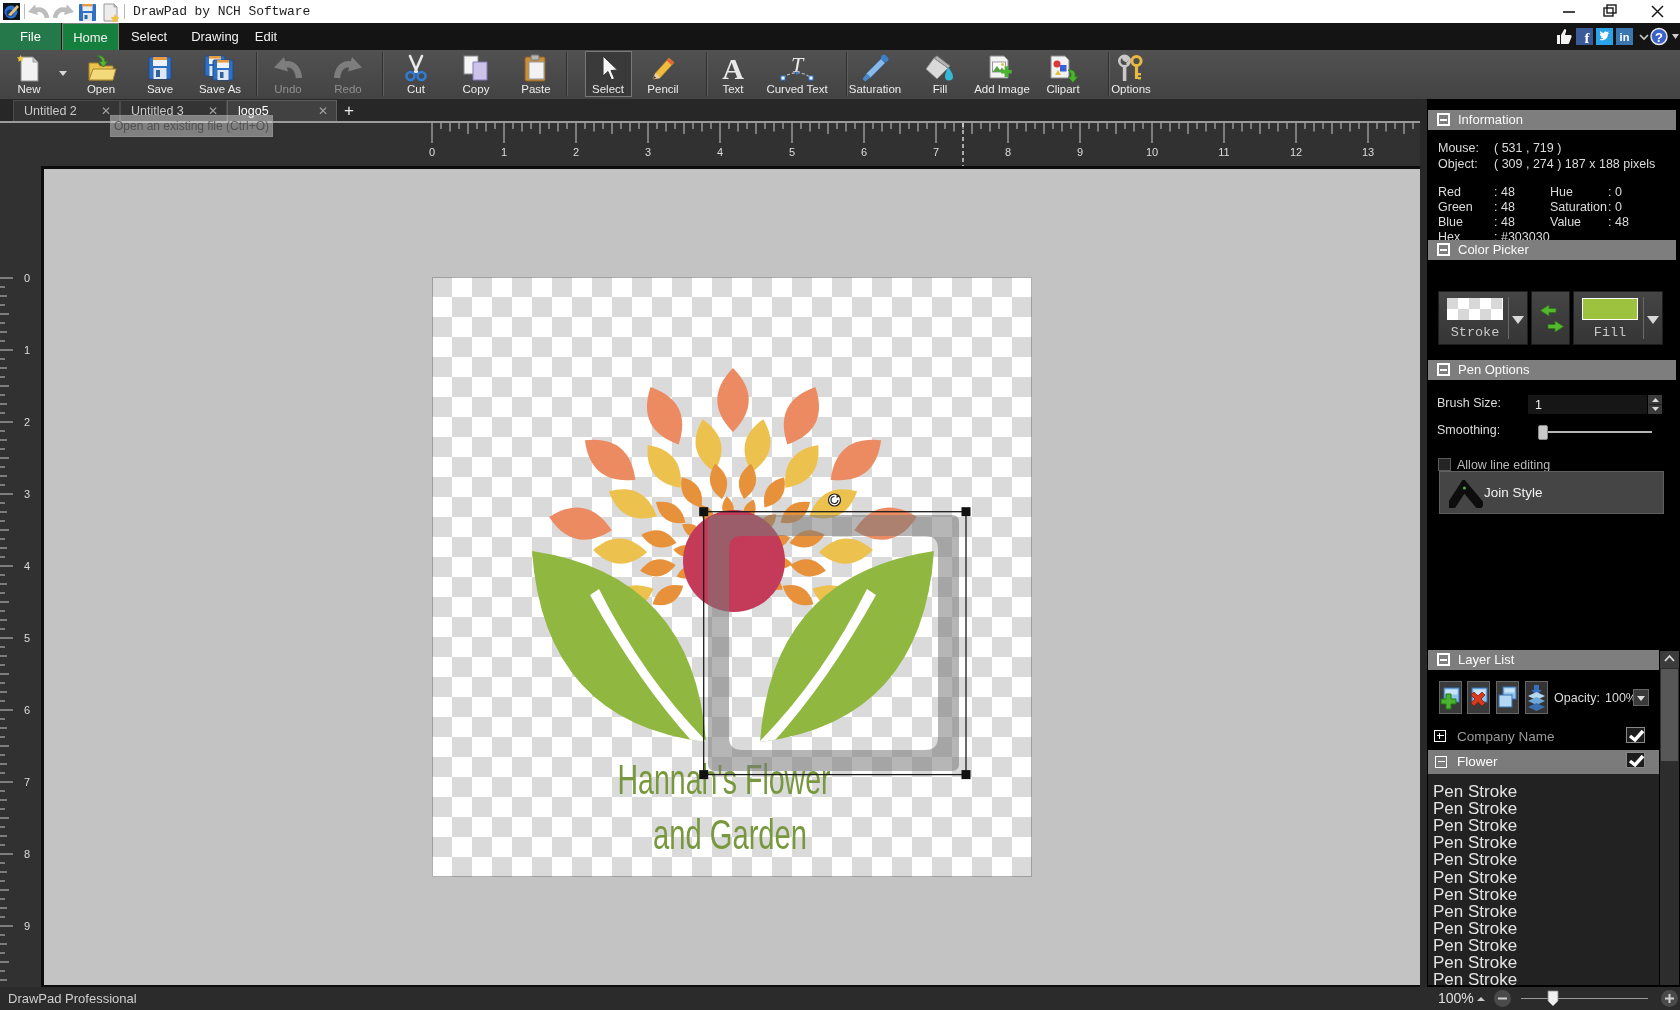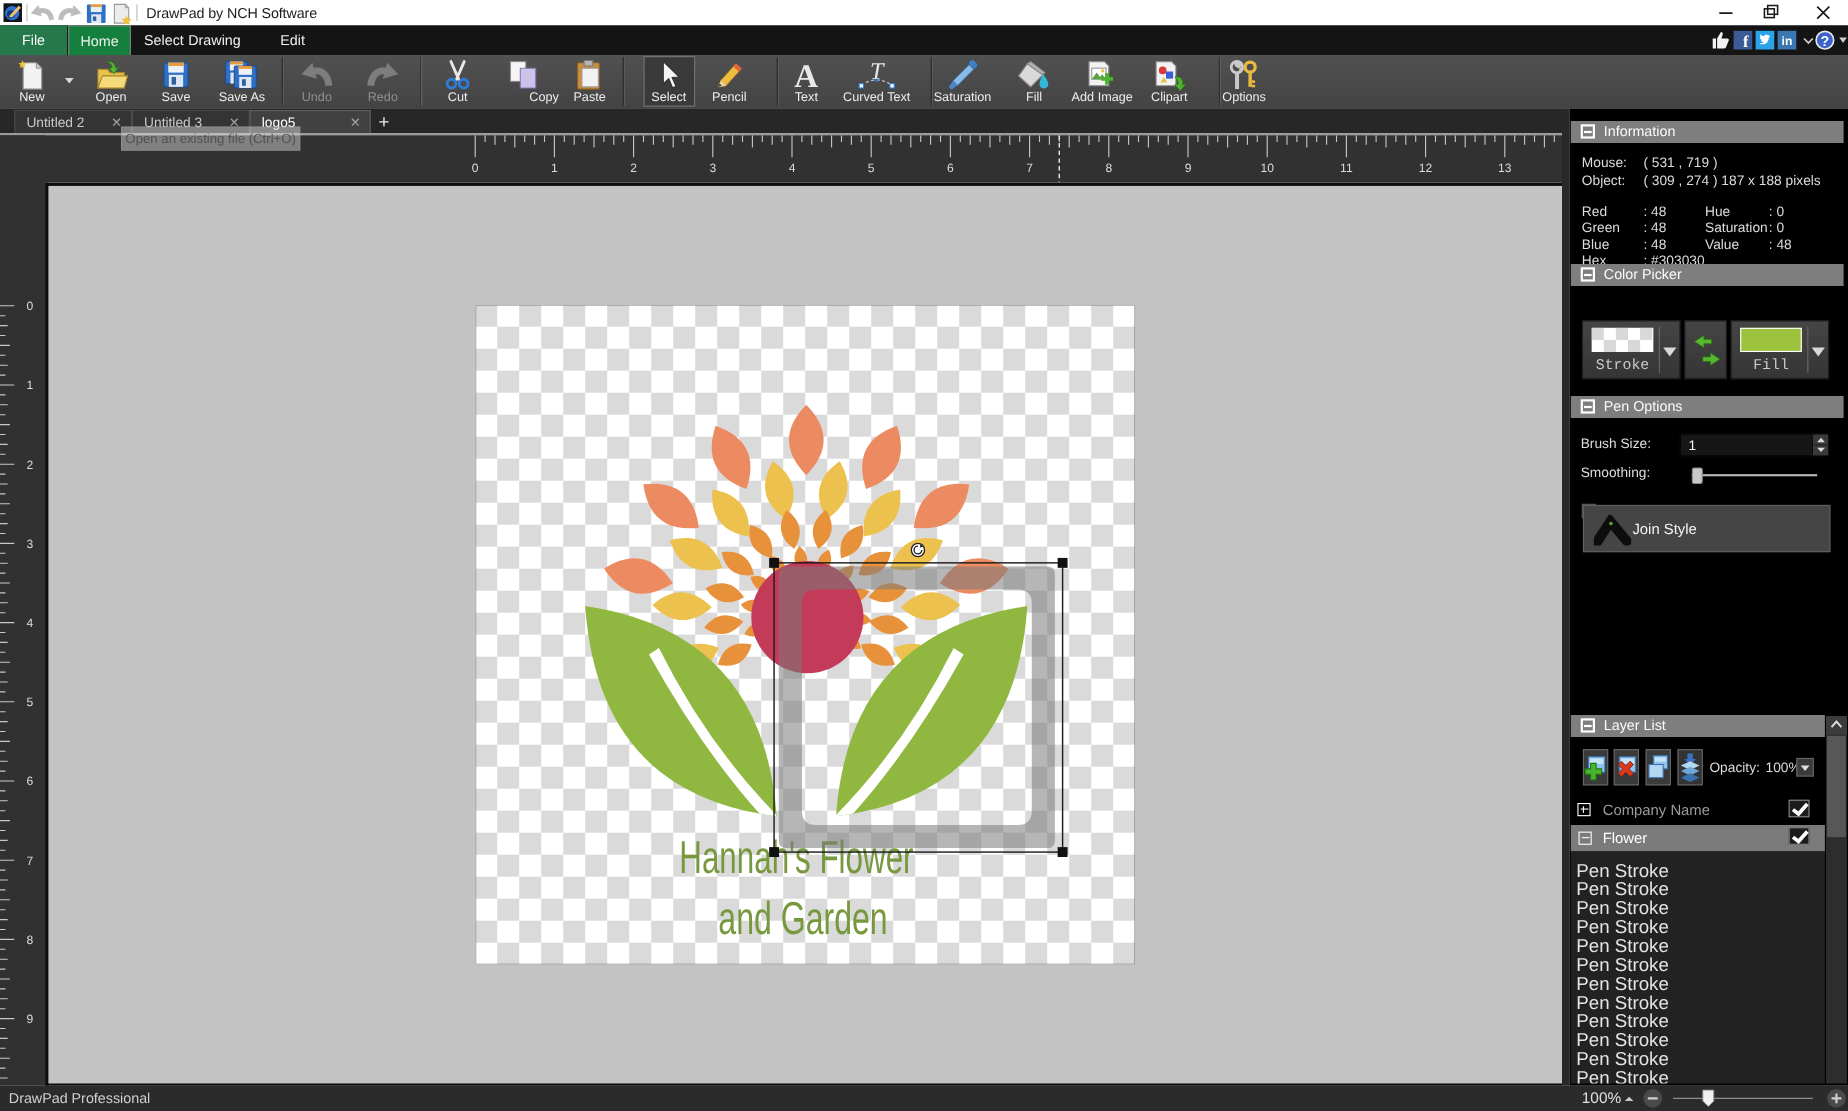--- a/index.html
+++ b/index.html
@@ -2,21 +2,21 @@
 <html><head>
 <meta charset="utf-8">
 <style>
 * { margin:0; padding:0; box-sizing:border-box; }
 html,body { width:1680px; height:1010px; overflow:hidden; background:#c3c3c3;
   font-family:"Liberation Sans", sans-serif; }
 #app { position:relative; width:1680px; height:1010px; }
 .abs { position:absolute; }
 
 #titlebar { left:0; top:0; width:1680px; height:23px; background:#ffffff; }
-#titlebar .ttl { left:133px; top:4px; font-size:13px; letter-spacing:-0.1px; color:#1c1c1c; }
+#titlebar .ttl { left:133px; top:4px; font-size:13px; letter-spacing:-0.1px; color:#1c1c1c;font-family:Liberation Mono, monospace; }
 .tsep { top:4px; width:1px; height:15px; background:#b9b9b9; }
 
 #menubar { left:0; top:23px; width:1680px; height:27px; background:#141414; }
 .mtab { position:absolute; top:0; height:27px; color:#f0f0f0; font-size:13px;
   text-align:center; line-height:27px; }
 #mfile { left:0; width:61px; background:#24784a; color:#fff; }
 #mhome { left:62px; width:57px; background:#15803d; border:1px solid #828282; border-bottom:none; }
 
 #toolbar { left:0; top:50px; width:1680px; height:49px;
   background:linear-gradient(#515151,#434343); }
@@ -109,21 +109,21 @@
       <path d="M101 2 L111 2 L114 5 L114 19 L101 19 Z" fill="#ececec" stroke="#9a9a9a" stroke-width="1"></path>
       <path d="M111 2 L111 5 L114 5 Z" fill="#c9c9c9" stroke="#9a9a9a" stroke-width="0.8"></path>
       <path d="M112 12 l1.4 3 3.2 .35 -2.3 2.2 .6 3.2 -2.9-1.5 -2.9 1.5 .6-3.2 -2.3-2.2 3.2-.35 Z" fill="#f0c040"></path>
     </svg>
   </div>
 
   <div class="abs" id="menubar">
     <div class="mtab" id="mfile">File</div>
     <div class="mtab" id="mhome">Home</div>
     <div class="mtab" style="left:120px; width:58px;">Select</div>
-    <div class="mtab" style="left:168px; width:54px;text-align:center;">Drawing</div>
+    <div class="mtab" style="left:188px; width:54px;text-align:center;">Drawing</div>
     <div class="mtab" style="left:244px; width:44px;">Edit</div>
     <svg class="abs" style="left:1556px; top:4px;" width="124" height="20" viewBox="0 0 124 20">
 <g>
           <path d="M1 8 h3 v9 h-3 Z M5 8 l3.5-6 c1.5 0 2 1.2 1.5 2.5 L9 8 h5.5 c1 0 1.5 1 1 2 l-2.5 6.2 c-.3 .8-1 .8-1.7 .8 H5 Z" fill="#f2f2f2"></path>
         </g>
 <rect x="20" y="1" width="17" height="17" fill="#3a5a98"></rect>
         <text x="31" y="16" font-size="15" font-weight="bold" fill="#fff" text-anchor="middle" font-family="Liberation Serif">f</text>
 <rect x="40" y="1" width="17" height="17" fill="#2aa3e8"></rect>
         <path d="M44 13 c4 1 8 -1 8 -6 l1.5 -1 -1.8 -.2 1.2 -1.2 -1.8 .5 c-1 -1.2 -3 -.8 -3.2 .8 -1.5 0 -2.8 -.8 -3.6 -1.8 -.5 1.2 -.2 2.4 .8 3 l-1.2 -.2 c0 1.2 .8 2.2 2 2.6 l-1.2 .2 c.5 1 1.4 1.6 2.6 1.7 -1 .8 -2.2 1.2 -3.3 .6 Z" fill="#fff"></path>
 <rect x="60" y="1" width="17" height="17" fill="#3a76b0"></rect>
@@ -193,21 +193,21 @@
         <div class="lbl dis">Redo</div>
       </div>
       <div class="tbtn" style="left:384px;width:64px;">
         <svg width="28" height="30" viewBox="0 0 28 30">
           <path d="M8 2 L15 18 M20 2 L13 18" stroke="#e8e8e8" stroke-width="2.6" stroke-linecap="round"></path>
           <circle cx="8.5" cy="22" r="4" fill="none" stroke="#2d7dd8" stroke-width="2.6"></circle>
           <circle cx="19.5" cy="22" r="4" fill="none" stroke="#2d7dd8" stroke-width="2.6"></circle>
         </svg>
         <div class="lbl">Cut</div>
       </div>
-      <div class="tbtn" style="left:444px;width:64px;text-align:right;">
+      <div class="tbtn" style="left:444px;width:64px;">
         <svg width="30" height="30" viewBox="0 0 30 30">
           <rect x="3" y="2" width="14" height="18" fill="#f5f5f5" stroke="#8a8a8a"></rect>
           <path d="M12 8 L26 8 L26 26 L12 26 Z" fill="#cdc2ea" stroke="#8678b8"></path>
           <path d="M21 3 L27 3 L27 9" fill="none"></path>
         </svg>
         <div class="lbl">Copy</div>
       </div>
       <div class="tbtn" style="left:504px;width:64px;">
         <svg width="28" height="30" viewBox="0 0 28 30">
           <rect x="3" y="3" width="20" height="24" rx="1.5" fill="#c98f3e" stroke="#8e5f1e"></rect>
@@ -699,21 +699,21 @@
             <path d="M4 12 L11 12 L7.5 16 Z" fill="#ddd"></path>
             <line x1="1" y1="9.5" x2="14" y2="9.5" stroke="#1c1c1c"></line>
           </svg>
       </div>
     </div>
     <div class="val" style="left:10px;top:324px;">Smoothing:</div>
     <div class="abs" style="left:111px;top:332px;width:114px;height:1.5px;background:#b5b5b5;"></div>
     <div class="abs" style="left:111px;top:326px;width:10px;height:15px;background:#c9c9c9;border:1px solid #888;border-radius:2px;"></div>
     <div class="abs" style="left:11px;top:359px;width:13px;height:13px;background:#252525;border:1px solid #5a5a5a;"></div>
     <div class="val" style="left:30px;top:359px;color:#b9b9b9;">Allow line editing</div>
-    <div class="pbtn" style="top:360px;padding-left:16px;">
+    <div class="pbtn" style="top:372px;padding-left:16px;">
       <svg class="abs" style="left:9px;top:8px;" width="34" height="28" viewBox="0 0 34 28">
         <path d="M2 26 L15 6 L30 24" fill="none" stroke="#0d0d0d" stroke-width="9" stroke-linecap="round"></path>
         <circle cx="15.5" cy="8" r="1.6" fill="#57a82e"></circle>
       </svg>
       <div class="abs" style="left:44px;top:13px;color:#f2f2f2;font-size:13.5px;">Join Style</div>
     </div>
 
     <div class="phead" style="top:551px; left:1px; width:231px;">
         <span class="pico"></span>
         <span class="htx">Layer List</span>

